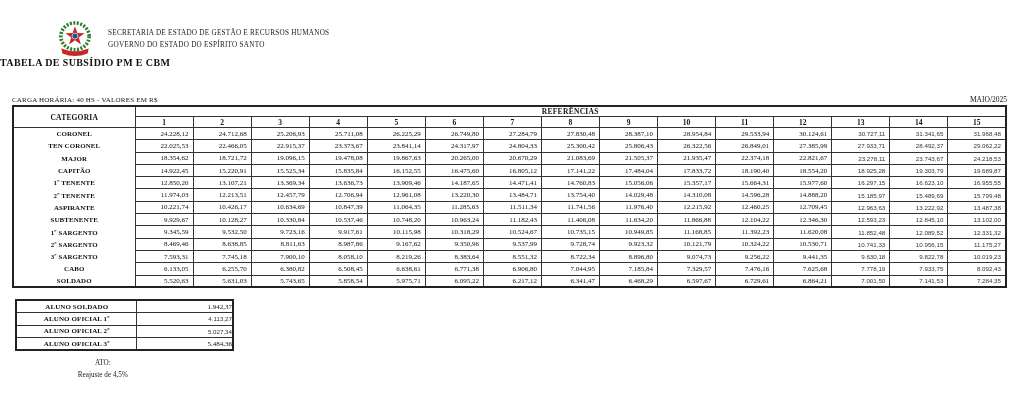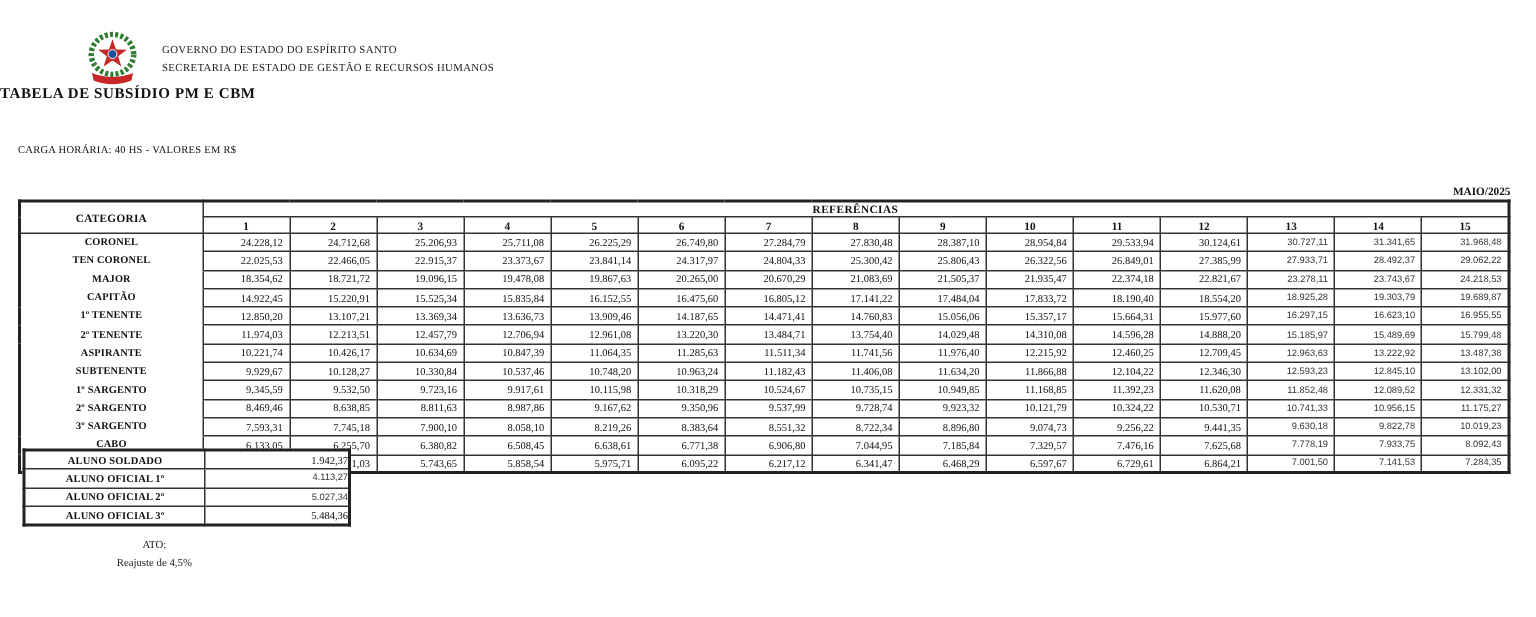--- a/index.html
+++ b/index.html
@@ -17,25 +17,25 @@
   
   .logo { left: 52px; top: 18px; width: 46px; height: 42px; }
   .org { left: 108px; top: 27px; font-size: 7.2px; line-height: 12px; letter-spacing: 0.25px; color: #222; }
   .doc-title {
     left: 0; top: 57px; width: 100%;
     text-align: left; font-weight: bold; font-size: 10px; letter-spacing: 0.4px; color: #111;
   }
 
   
   .meta-left  { left: 12px;  top: 96px; font-size: 7px; letter-spacing: 0.2px; }
-  .meta-right { right: 17px; top: 95px; font-size: 7.5px; font-weight: bold; margin-top: 28px; }
+  .meta-right { right: 17px; top: 95px; font-size: 7.5px; font-weight: normal; }
 
   
   table { border-collapse: collapse; table-layout: fixed; background: #fff; }
-  .main-table { left: 12px; top: 105px; width: 995px; border: 2px solid #222; margin-top: 28px; }
+  .main-table { left: 12px; top: 105px; width: 995px; border: 2px solid #222; }
   .main-table th, .main-table td { border: 1px solid #333; padding: 0; overflow: hidden; white-space: nowrap; }
   th.corner { font-size: 7.5px; font-weight: bold; letter-spacing: 0.2px; }
   th.group  { font-size: 7.5px; font-weight: bold; height: 10px; letter-spacing: 0.3px; }
   th.ref-num { font-size: 7.5px; font-weight: bold; height: 11px; }
   td.cat {
     font-weight: bold; font-size: 6.9px; text-align: center;
     border-top: none; border-bottom: none; letter-spacing: 0.1px;
   }
   td.val { font-size: 7px; text-align: right; padding-right: 4px; height: 12.3px; }
   td.alt { font-family: "Liberation Sans", sans-serif; font-size: 6.2px; color: #333; }
@@ -54,22 +54,22 @@
 
 <svg class="abs logo" viewBox="0 0 50 46" xmlns="http://www.w3.org/2000/svg">
   <ellipse cx="25" cy="20" rx="15.5" ry="14.5" fill="none" stroke="#2e7d32" stroke-width="4" stroke-dasharray="2.2 1.6"></ellipse>
   <circle cx="25" cy="20" r="12.5" fill="#ffffff"></circle>
   <path d="M25 9 L27.59 16.44 L35.46 16.6 L29.18 21.36 L31.47 28.9 L25 24.4 L18.53 28.9 L20.82 21.36 L14.54 16.6 L22.41 16.44 Z" fill="#c62828"></path>
   <circle cx="25" cy="19.8" r="3.2" fill="#1a4f9c" stroke="#ffffff" stroke-width="0.7"></circle>
   <path d="M10 33.5 Q25 39.5 40 33.5 L38.8 39 Q25 44.5 11.2 39 Z" fill="#c62828"></path>
 </svg>
 
 <div class="abs org">
+  <div>SECRETARIA DE ESTADO DE GESTÃO E RECURSOS HUMANOS</div>
   <div>GOVERNO DO ESTADO DO ESPÍRITO SANTO</div>
-  <div>SECRETARIA DE ESTADO DE GESTÃO E RECURSOS HUMANOS</div>
 </div>
 
 <div class="abs doc-title">TABELA DE SUBSÍDIO PM E CBM</div>
 
 <div class="abs meta-left">CARGA HORÁRIA: 40 HS - VALORES EM R$</div>
 <div class="abs meta-right">MAIO/2025</div>
 
 <table class="abs main-table">
   <colgroup>
       <col style="width: 122px;">

